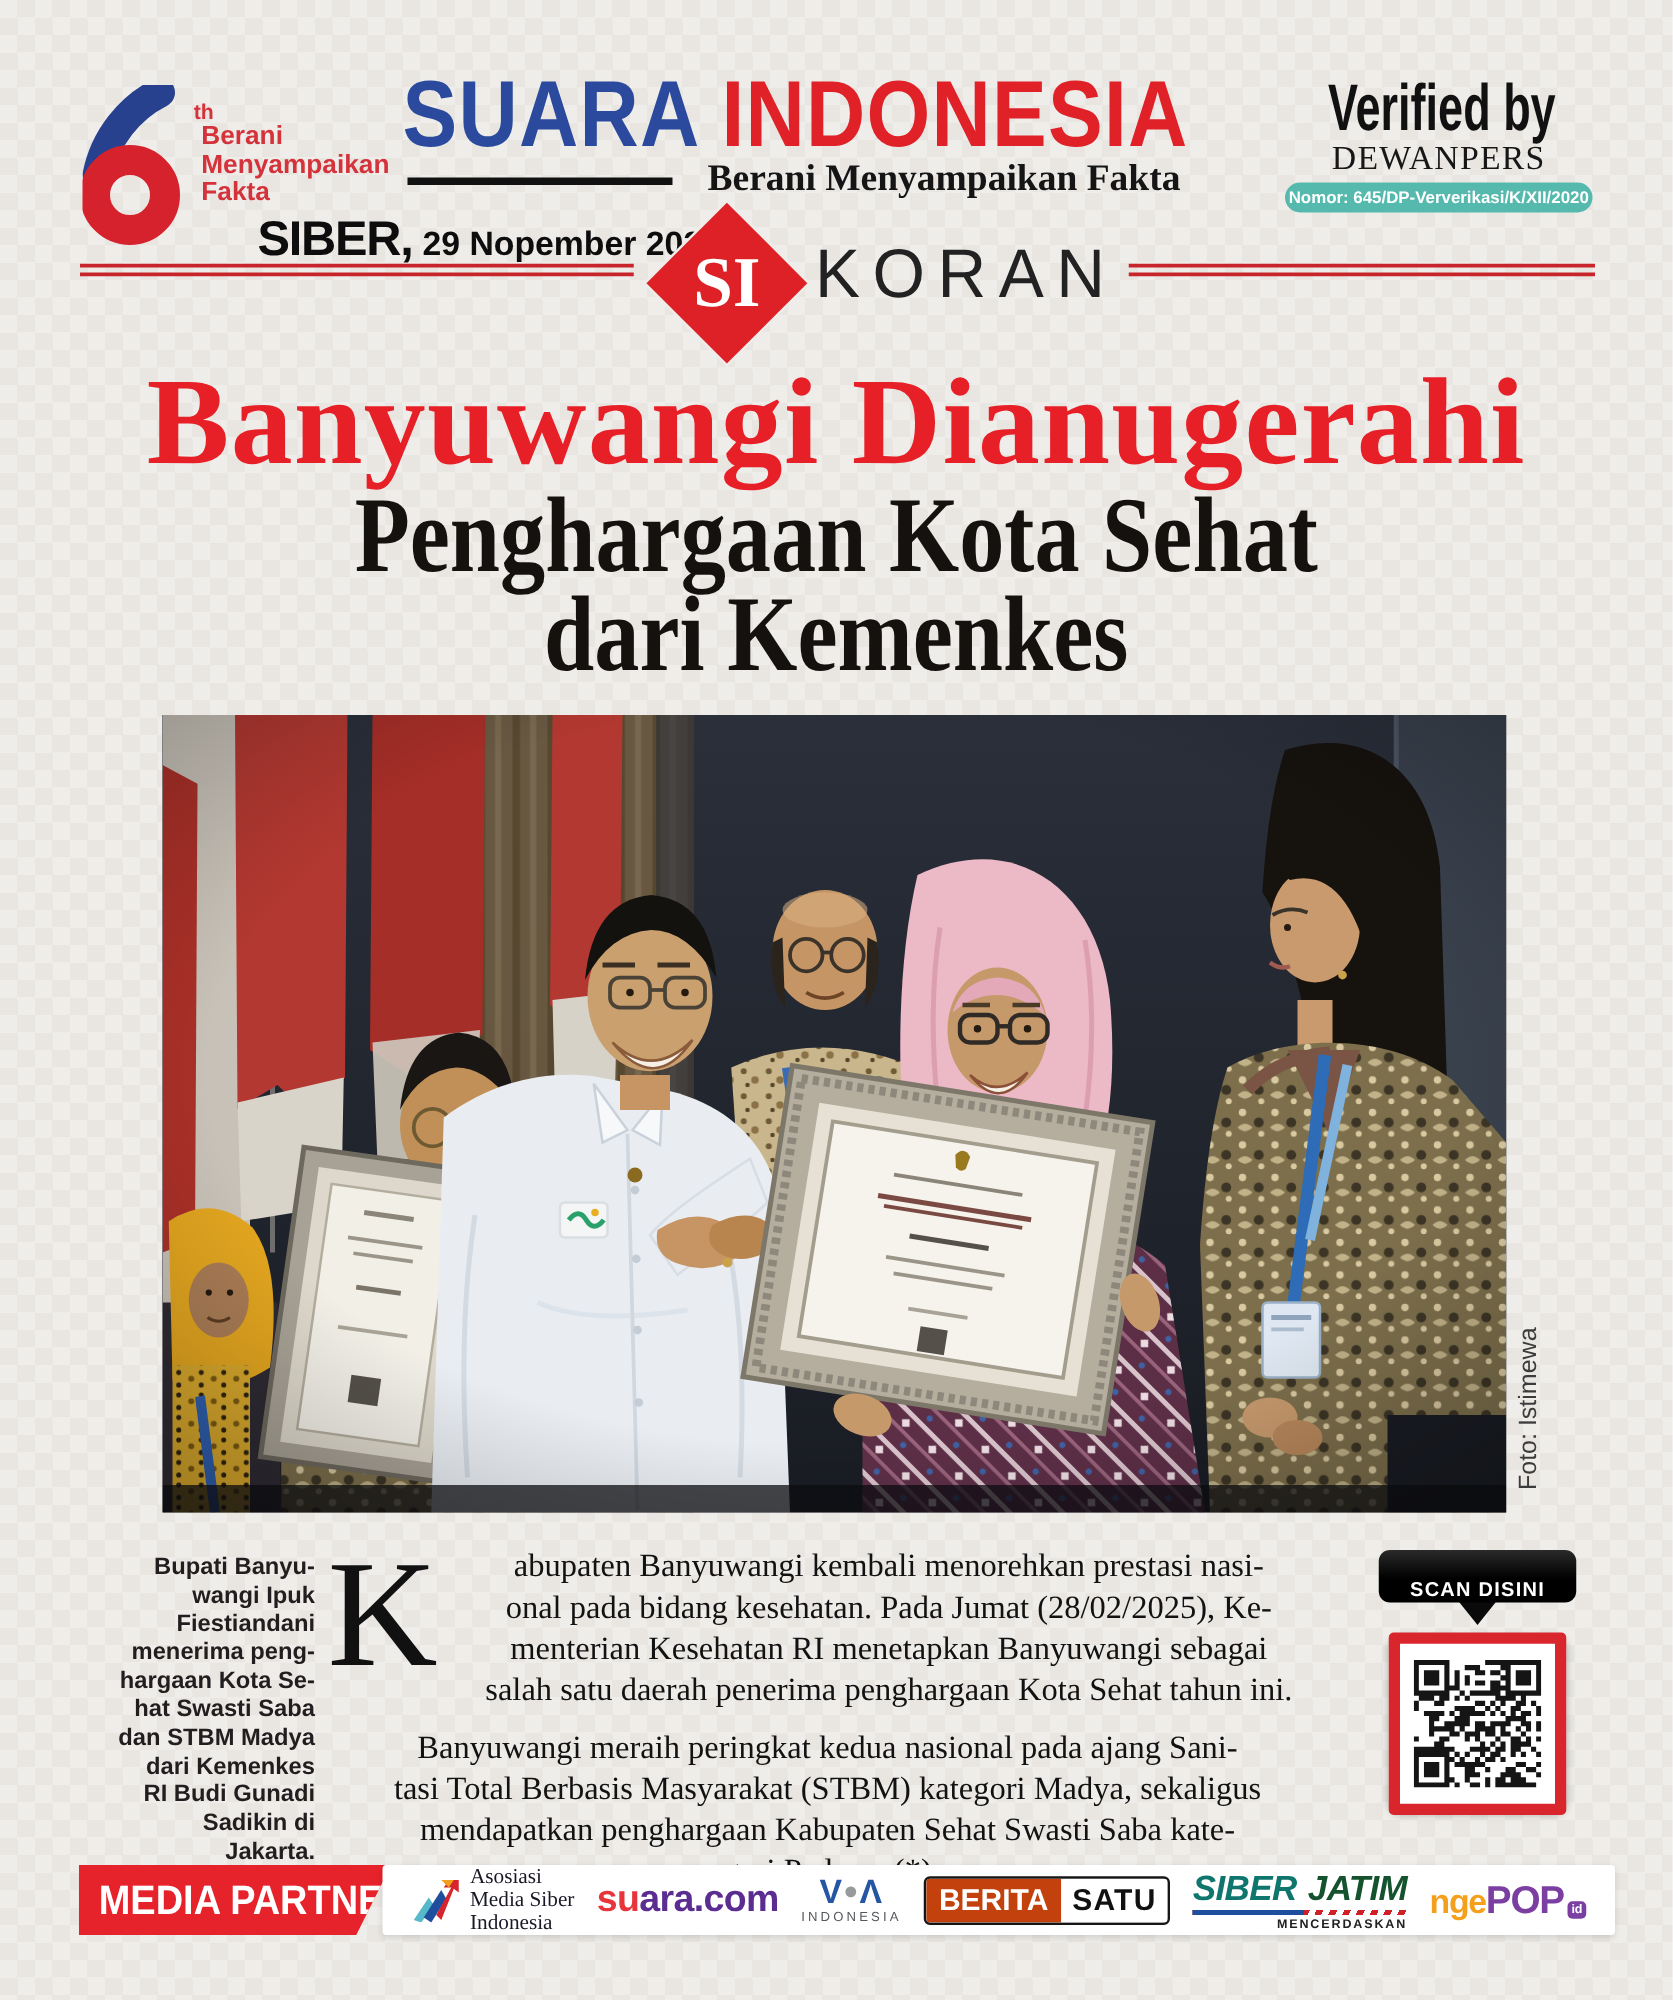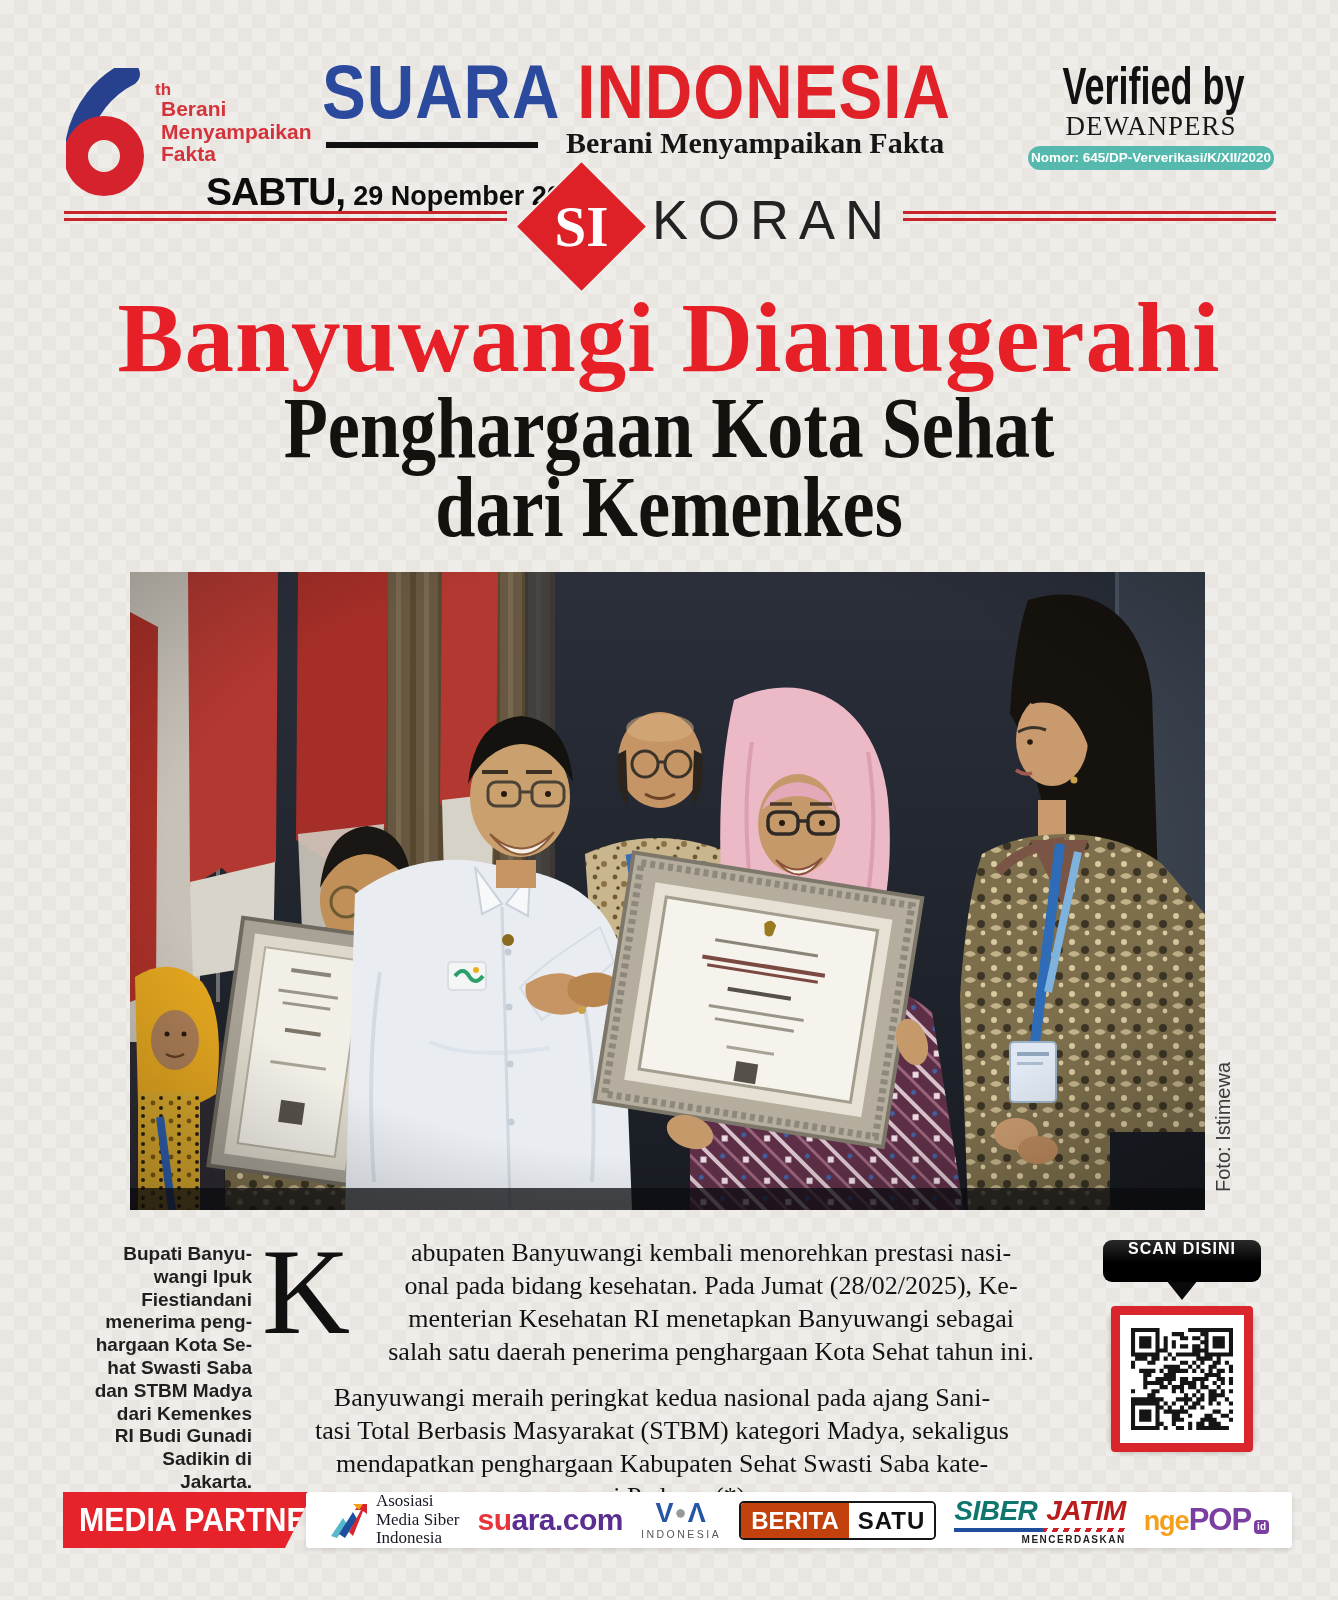--- a/index.html
+++ b/index.html
@@ -71,21 +71,21 @@
   .caption{left:56px; top:1243px; width:196px; text-align:right;
     font-weight:700; font-size:19px; line-height:1.2; color:#221e1f;}
   .article{left:262px; top:1236px; width:800px; text-align:center;
     font-family:"Liberation Serif","DejaVu Serif",serif; font-size:26px; line-height:1.27; color:#121212;}
   .article .dropcap{float:left; font-size:122px; line-height:.82; padding:6px 10px 0 0; font-weight:400; color:#111;}
   .article .p2{margin-top:13px;}
 
   .qr-block{left:1072px; top:1240px; width:220px;}
   .scan-tab{position:relative; margin:0 auto; width:158px; height:42px; background:#111;
     border-radius:9px; color:#fff; font-size:16px; font-weight:700; letter-spacing:1px;
-    display:flex; align-items:flex-start; justify-content:center;
+    display:flex; align-items:flex-end; justify-content:center;
     background:linear-gradient(180deg,#2a2a2a,#000 55%);}
   .scan-tail{margin:-2px auto 0; width:0; height:0; border-left:16px solid transparent;
     border-right:16px solid transparent; border-top:20px solid #0a0a0a;}
   .qr-frame{margin:8px auto 0; width:142px; height:142px; background:#fff; border-radius:10px;
     box-shadow:0 2px 6px rgba(0,0,0,.25); display:flex; align-items:center; justify-content:center;}
   .qr-red{width:128px; height:128px; border:9px solid #d8262c; border-radius:4px; background:#fff;
     display:flex; align-items:center; justify-content:center;}
 
   
   .mp-banner{left:63px; top:1492px; width:250px; height:56px; background:#e6232b;
@@ -103,21 +103,21 @@
   .p-suara .s1{color:#e8353b;} .p-suara .s2{color:#5b2d90;}
   .p-voa{text-align:center; line-height:1;}
   .p-voa .row{font-weight:800; font-size:27px; color:#2456a4; letter-spacing:1px;}
   .p-voa .dot{color:#97999b; font-size:20px; vertical-align:3px;}
   .p-voa .sub{font-size:10.5px; letter-spacing:2.5px; color:#55585c; margin-top:2px;}
   .p-bs{display:flex; border:2px solid #161616; border-radius:5px; overflow:hidden; font-weight:800; font-size:24px; line-height:1;}
   .p-bs .b1{background:#c2410c; color:#fff; padding:6px 10px 5px;}
   .p-bs .b2{background:#fff; color:#111; padding:6px 9px 5px; letter-spacing:1px;}
   .p-sj{text-align:center; position:relative;}
   .p-sj .row{font-style:italic; font-weight:800; font-size:28px; letter-spacing:-.5px; white-space:nowrap;}
-  .p-sj .j1{color:#0f766e;} .p-sj .j2{color:#b91c1c; margin-left:9px;margin-top:24px;}
+  .p-sj .j1{color:#0f766e;} .p-sj .j2{color:#14532d; margin-left:9px;margin-top:24px;}
   .p-sj .uline{height:4px; margin-top:1px; background:linear-gradient(90deg,#1d4f9e 0 52%,transparent 52%),
     repeating-linear-gradient(115deg,#cf2027 0 5px,transparent 5px 10px);}
   .p-sj .sub{font-size:10px; font-weight:700; letter-spacing:1.5px; color:#222; text-align:right; margin-top:2px;}
   .p-ngepop{display:flex; align-items:baseline; white-space:nowrap;}
   .p-ngepop .n1{font-weight:800; font-size:27px; color:#f5a01d; letter-spacing:-1px;}
   .p-ngepop .n2{font-weight:800; font-size:31px; color:#7b3fa2; letter-spacing:-1px;}
   .p-ngepop .nid{display:inline-block; margin-left:3px; background:#7b3fa2; color:#fff; font-size:10px;
     font-weight:700; border-radius:4px; padding:2px 3px; vertical-align:6px; line-height:1;}
 </style>
 </head>
@@ -143,21 +143,21 @@
     <div class="slogan">Berani Menyampaikan Fakta</div>
   </div>
 
   <div class="abs verified">
     <div class="v1">Verified by</div>
     <div class="v2">DEWANPERS</div>
     <div class="pill">Nomor: 645/DP-Ververikasi/K/XII/2020</div>
   </div>
 
   <div class="abs edition">
-    <span class="day">SABTU,</span><span class="date">29 Nopember 2025</span>
+    <span class="day">SIBER,</span><span class="date">29 Nopember 2025</span>
   </div>
 
   <div class="abs redline rl-a1"></div>
   <div class="abs redline rl-a2"></div>
   <div class="abs redline rl-b1"></div>
   <div class="abs redline rl-b2"></div>
   <div class="abs si-diamond"></div>
   <div class="abs si-mono">SI</div>
   <div class="abs koran">KORAN</div>
 

